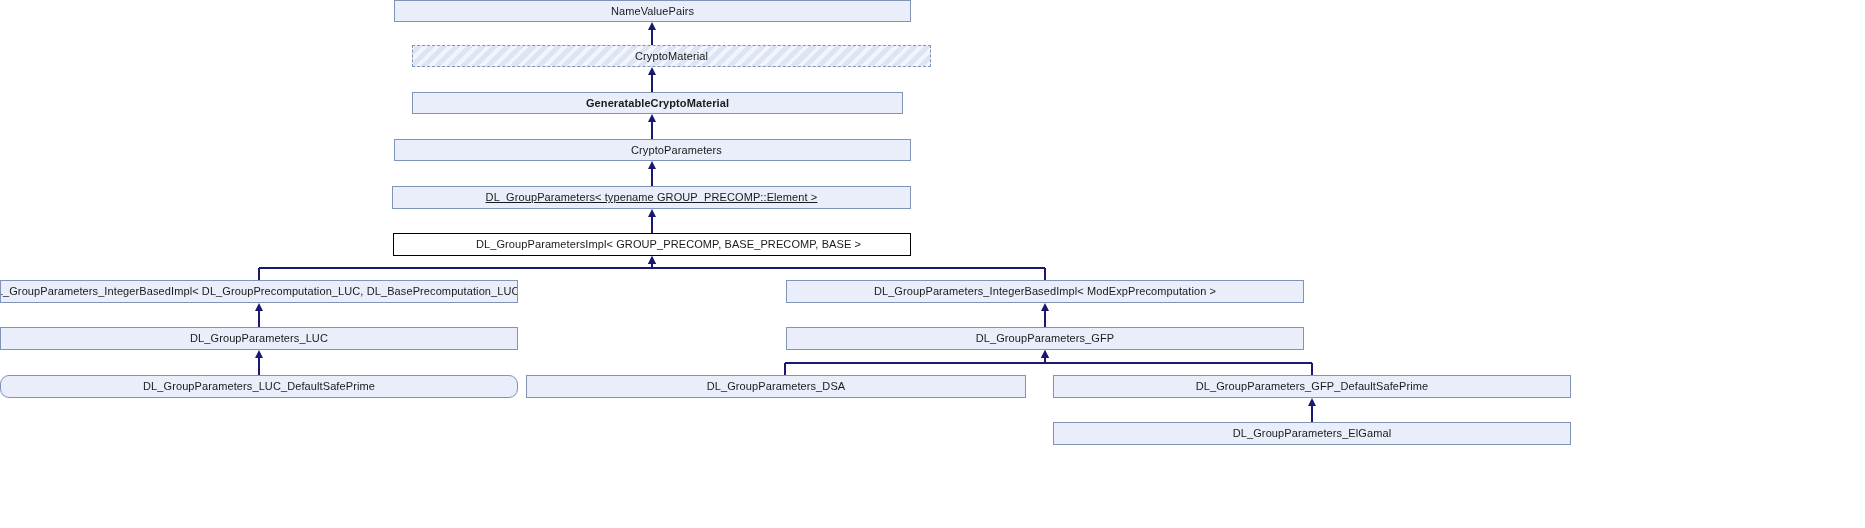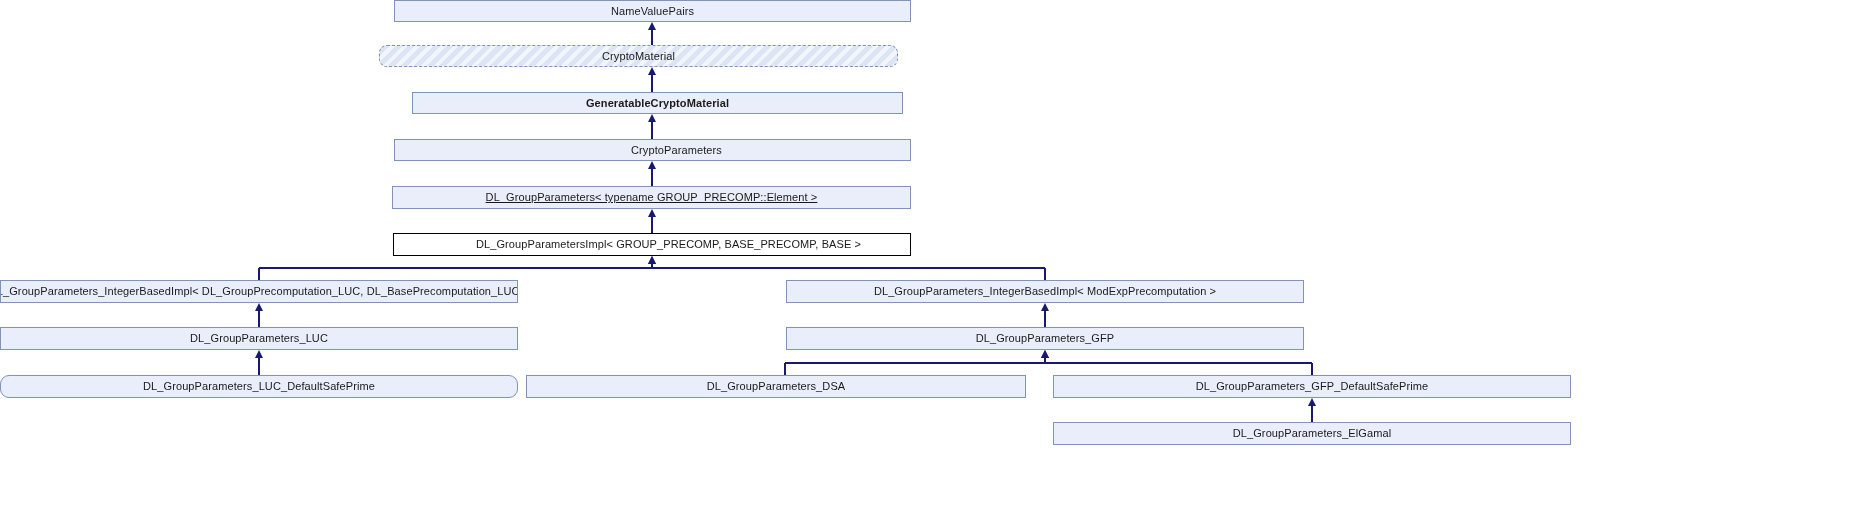--- a/index.html
+++ b/index.html
@@ -130,21 +130,21 @@
         <polygon points="1041,358 1049,358 1045,350" fill="#191970"></polygon>
       </g>
       <g>
         <line x1="1312" y1="422" x2="1312" y2="406" stroke="#191970" stroke-width="1.2" shape-rendering="crispEdges"></line>
         <polygon points="1308,406 1316,406 1312,398" fill="#191970"></polygon>
       </g>
     </svg>
 <div class="node" style="left: 394px; top: 0px; width: 517px; height: 22px;">
       <span class="label">NameValuePairs</span>
     </div>
-    <div class="node abstract" style="left: 379px; top: 45px; width: 519px; height: 22px; border-radius: 8px;">
+    <div class="node abstract" style="left: 412px; top: 45px; width: 519px; height: 22px;">
       <span class="label">CryptoMaterial</span>
     </div>
     <div class="node" style="left: 412px; top: 92px; width: 491px; height: 22px; font-weight: bold;">
       <span class="label">GeneratableCryptoMaterial</span>
     </div>
     <div class="node" style="left: 394px; top: 139px; width: 517px; height: 22px; padding-left: 48px;">
       <span class="label">CryptoParameters</span>
     </div>
     <div class="node" style="left: 392px; top: 186px; width: 519px; height: 23px; text-decoration: underline;">
       <span class="label">DL_GroupParameters&lt; typename GROUP_PRECOMP::Element &gt;</span>

